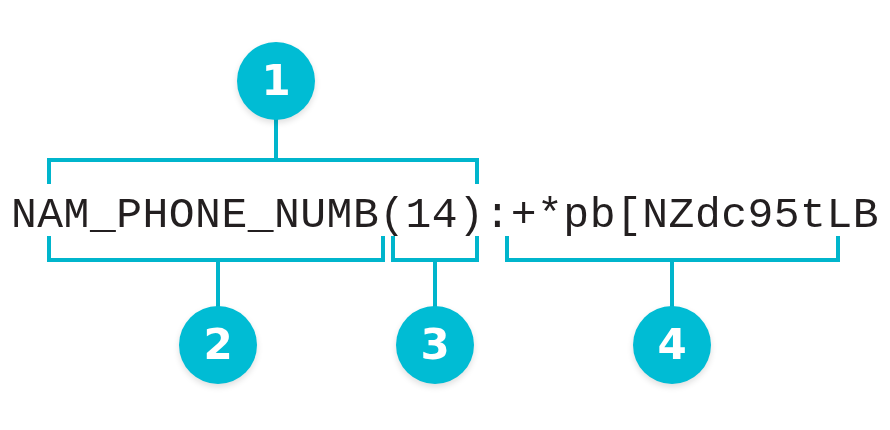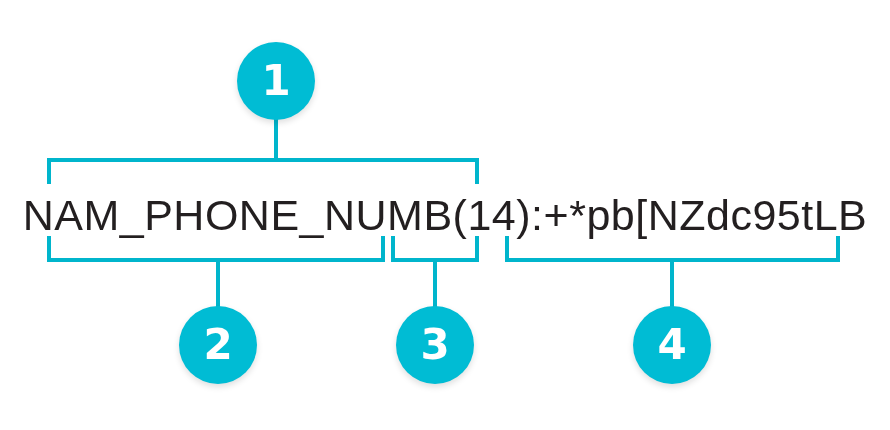--- a/index.html
+++ b/index.html
@@ -26,21 +26,21 @@
   .token-line {
     position: absolute;
     left: 0;
     top: 186px;
     width: 890px;
     height: 58px;
     display: flex;
     align-items: center;
     justify-content: center;
     white-space: pre;
-    font-family: Liberation Sans, sans-serif;
+    font-family: Liberation Mono, monospace;
     font-size: 43px;
     letter-spacing: 0.5px;
     color: #231f20;
     user-select: text;
   }
 
   
   .badge {
     position: absolute;
     width: 78px;

